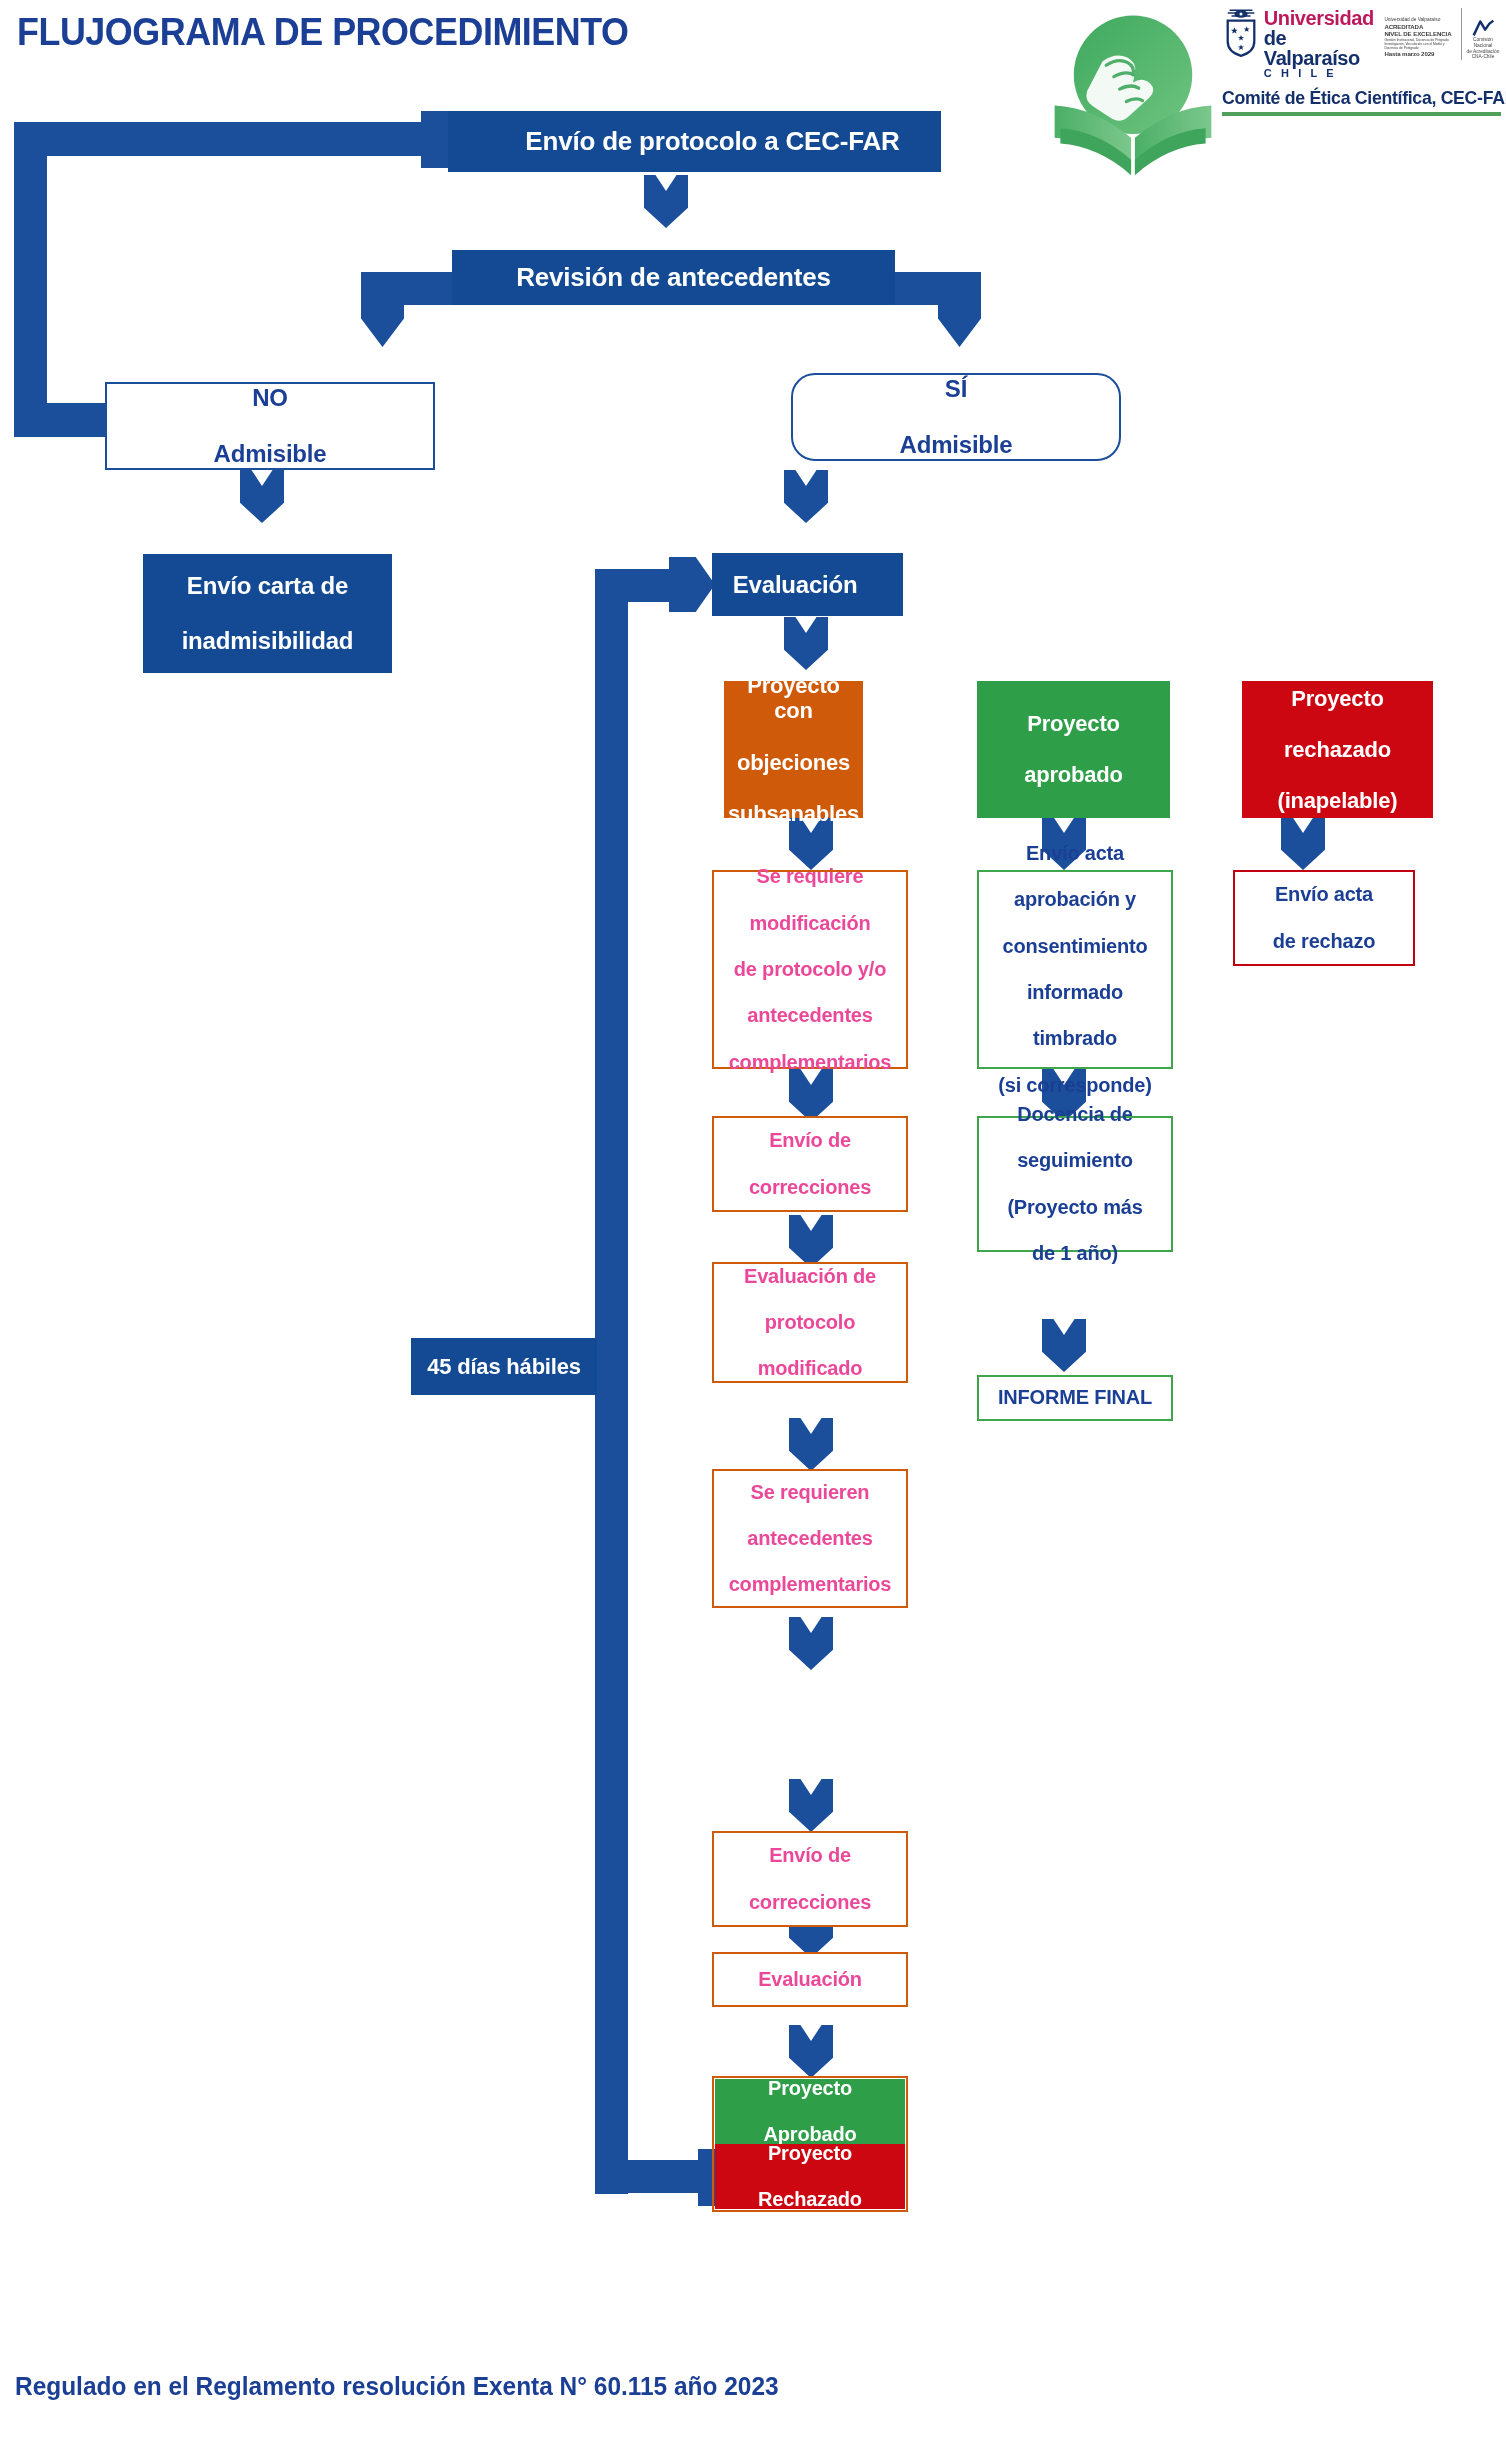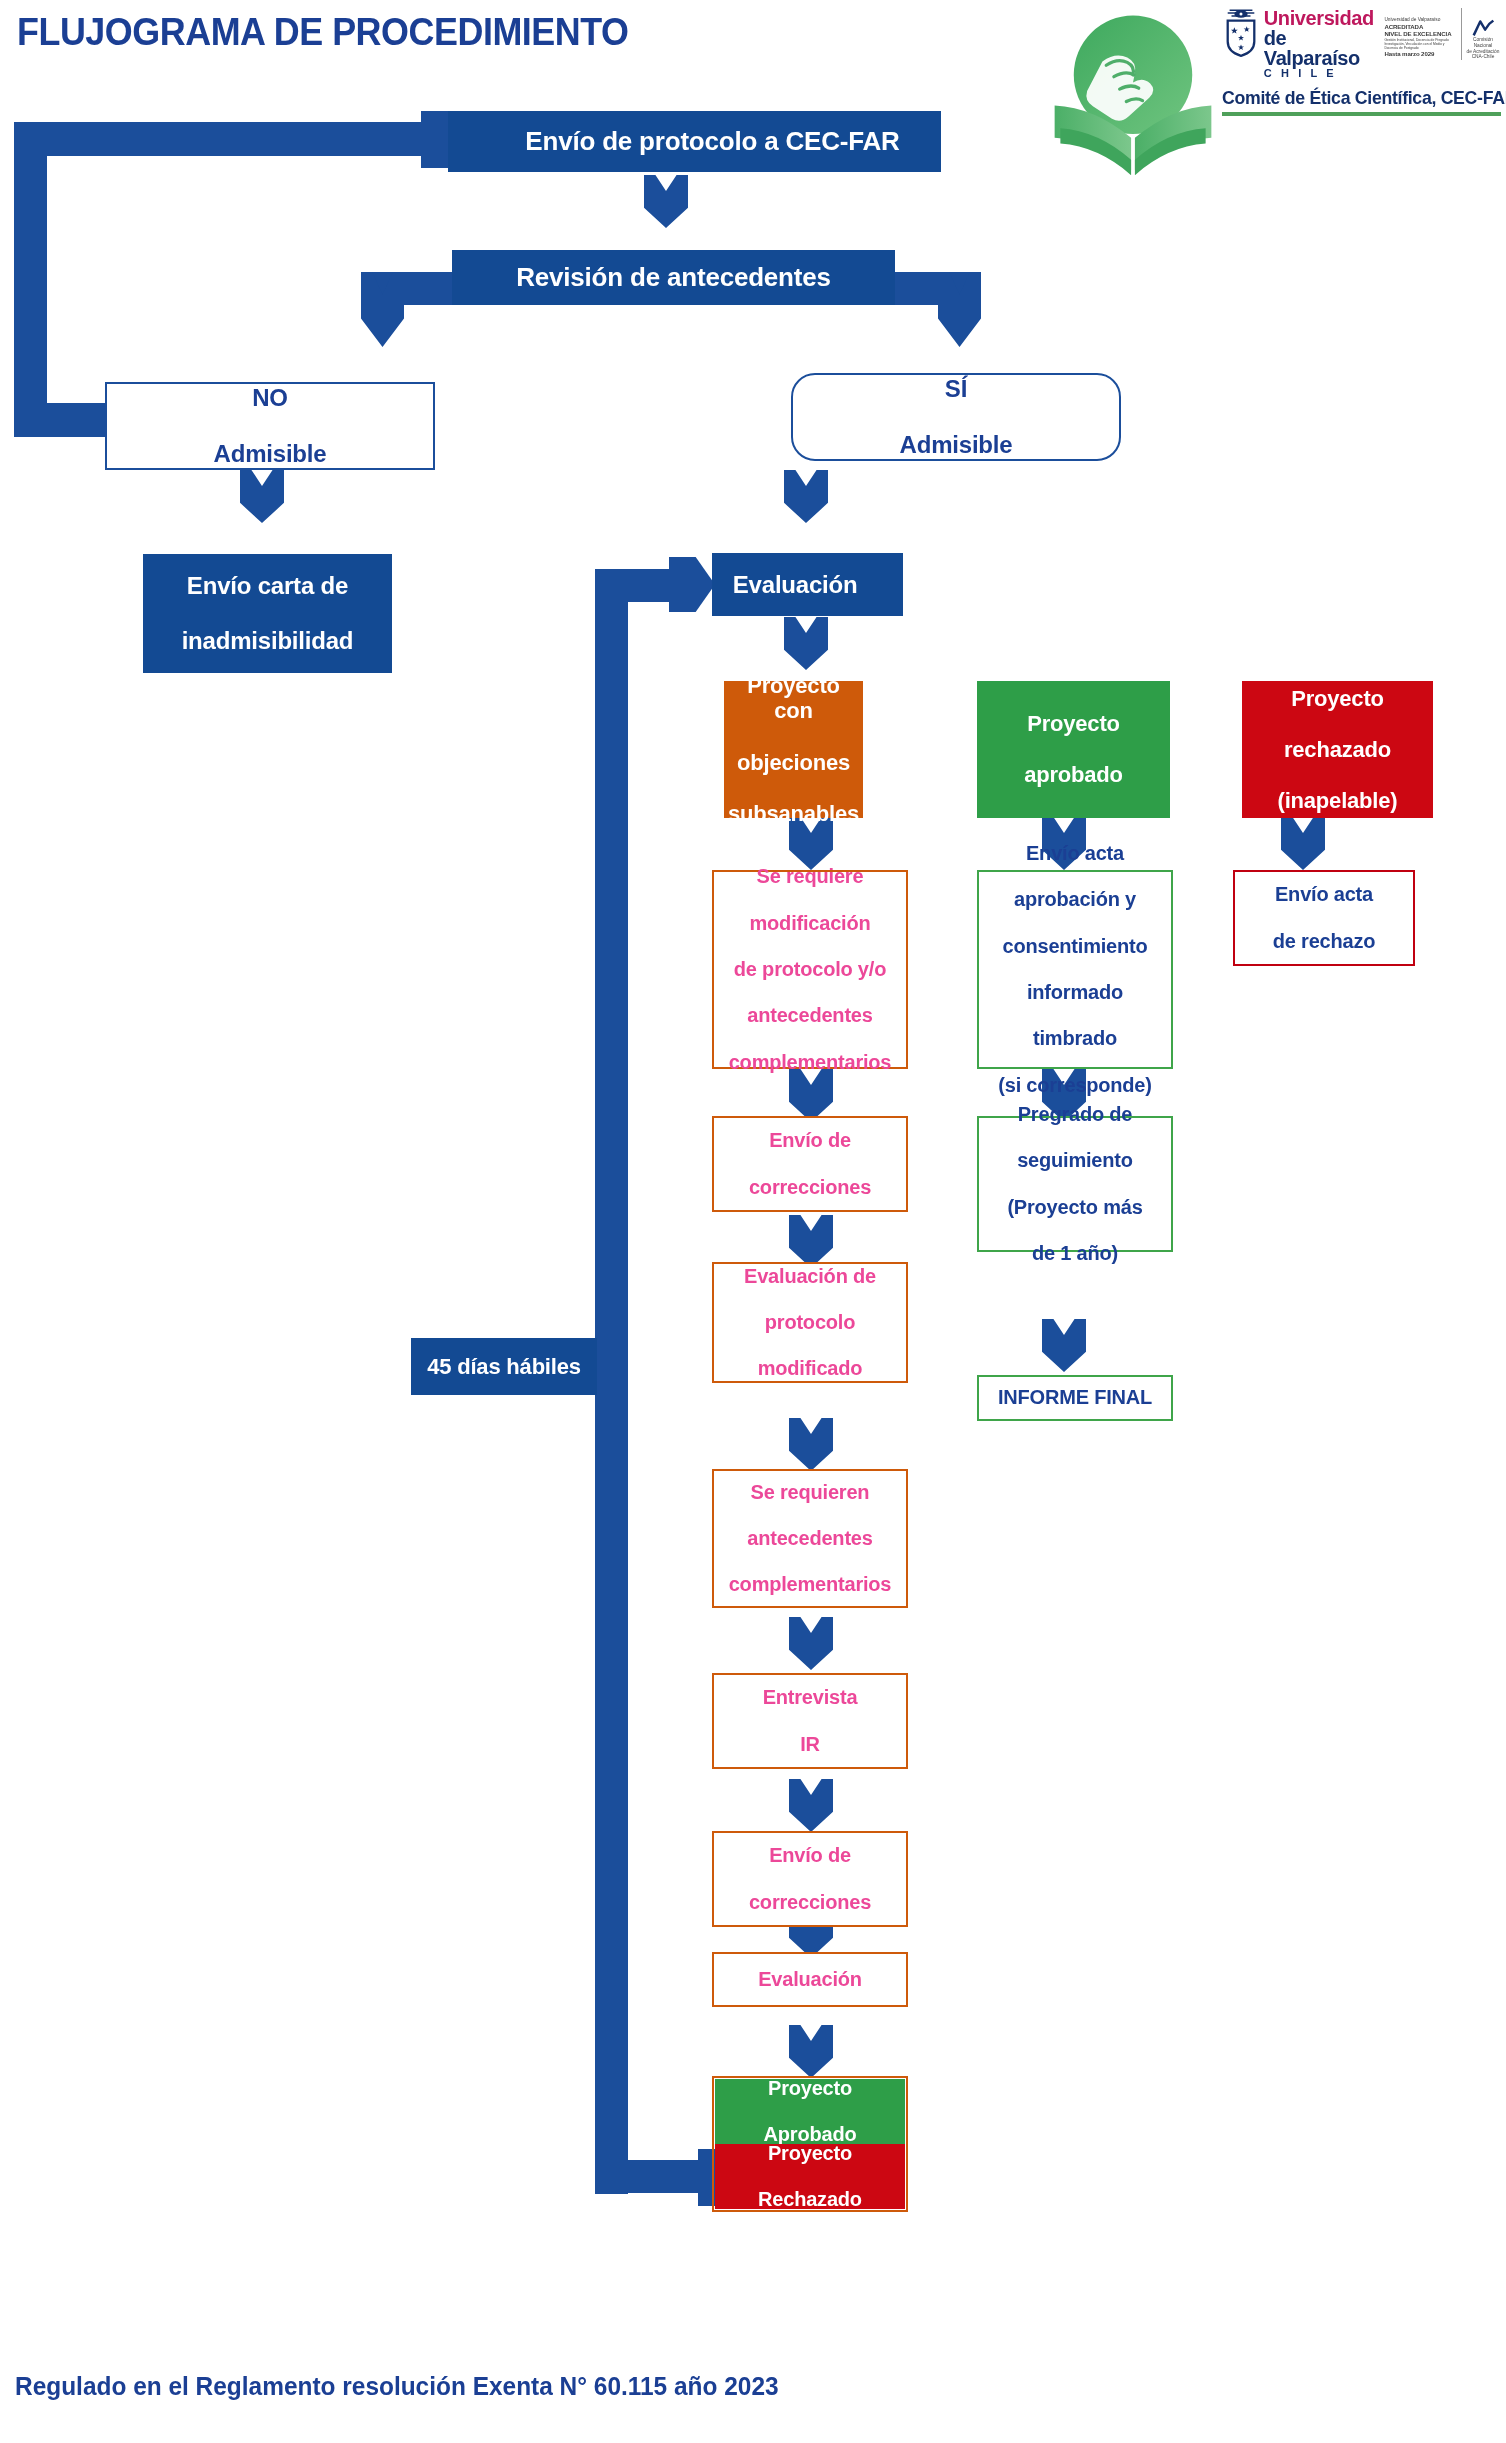--- a/index.html
+++ b/index.html
@@ -276,21 +276,21 @@
 
   <div class="node out-orange" style="left:712px; top:1116px; width:196px; height:96px; font-size:20px;">
     <span>
       <span>Envío de</span><br>
       <span>correcciones</span>
     </span>
   </div>
 
   <div class="node out-green" style="left:977px; top:1116px; width:196px; height:136px; font-size:20px;">
     <span>
-      <span>Pregrado de</span><br>
+      <span>Docencia de</span><br>
       <span>seguimiento</span><br>
       <span>(Proyecto más</span><br>
       <span>de 1 año)</span>
     </span>
   </div>
 
   <div class="node out-orange" style="left:712px; top:1262px; width:196px; height:121px; font-size:20px;">
     <span>
       <span>Evaluación de</span><br>
       <span>protocolo</span><br>
@@ -307,26 +307,20 @@
   </div>
 
   <div class="node out-orange" style="left:712px; top:1469px; width:196px; height:139px; font-size:20px;">
     <span>
       <span>Se requieren</span><br>
       <span>antecedentes</span><br>
       <span>complementarios</span>
     </span>
   </div>
 
-  <div class="node out-orange" style="left:712px; top:1673px; width:196px; height:96px; font-size:20px;">
-    <span>
-      <span>Entrevista</span><br>
-      <span>IR</span>
-    </span>
-  </div>
 
   <div class="node out-orange" style="left:712px; top:1831px; width:196px; height:96px; font-size:20px;">
     <span>
       <span>Envío de</span><br>
       <span>correcciones</span>
     </span>
   </div>
 
   <div class="node out-orange" style="left:712px; top:1952px; width:196px; height:55px; font-size:20px;">
     <span>Evaluación</span>

